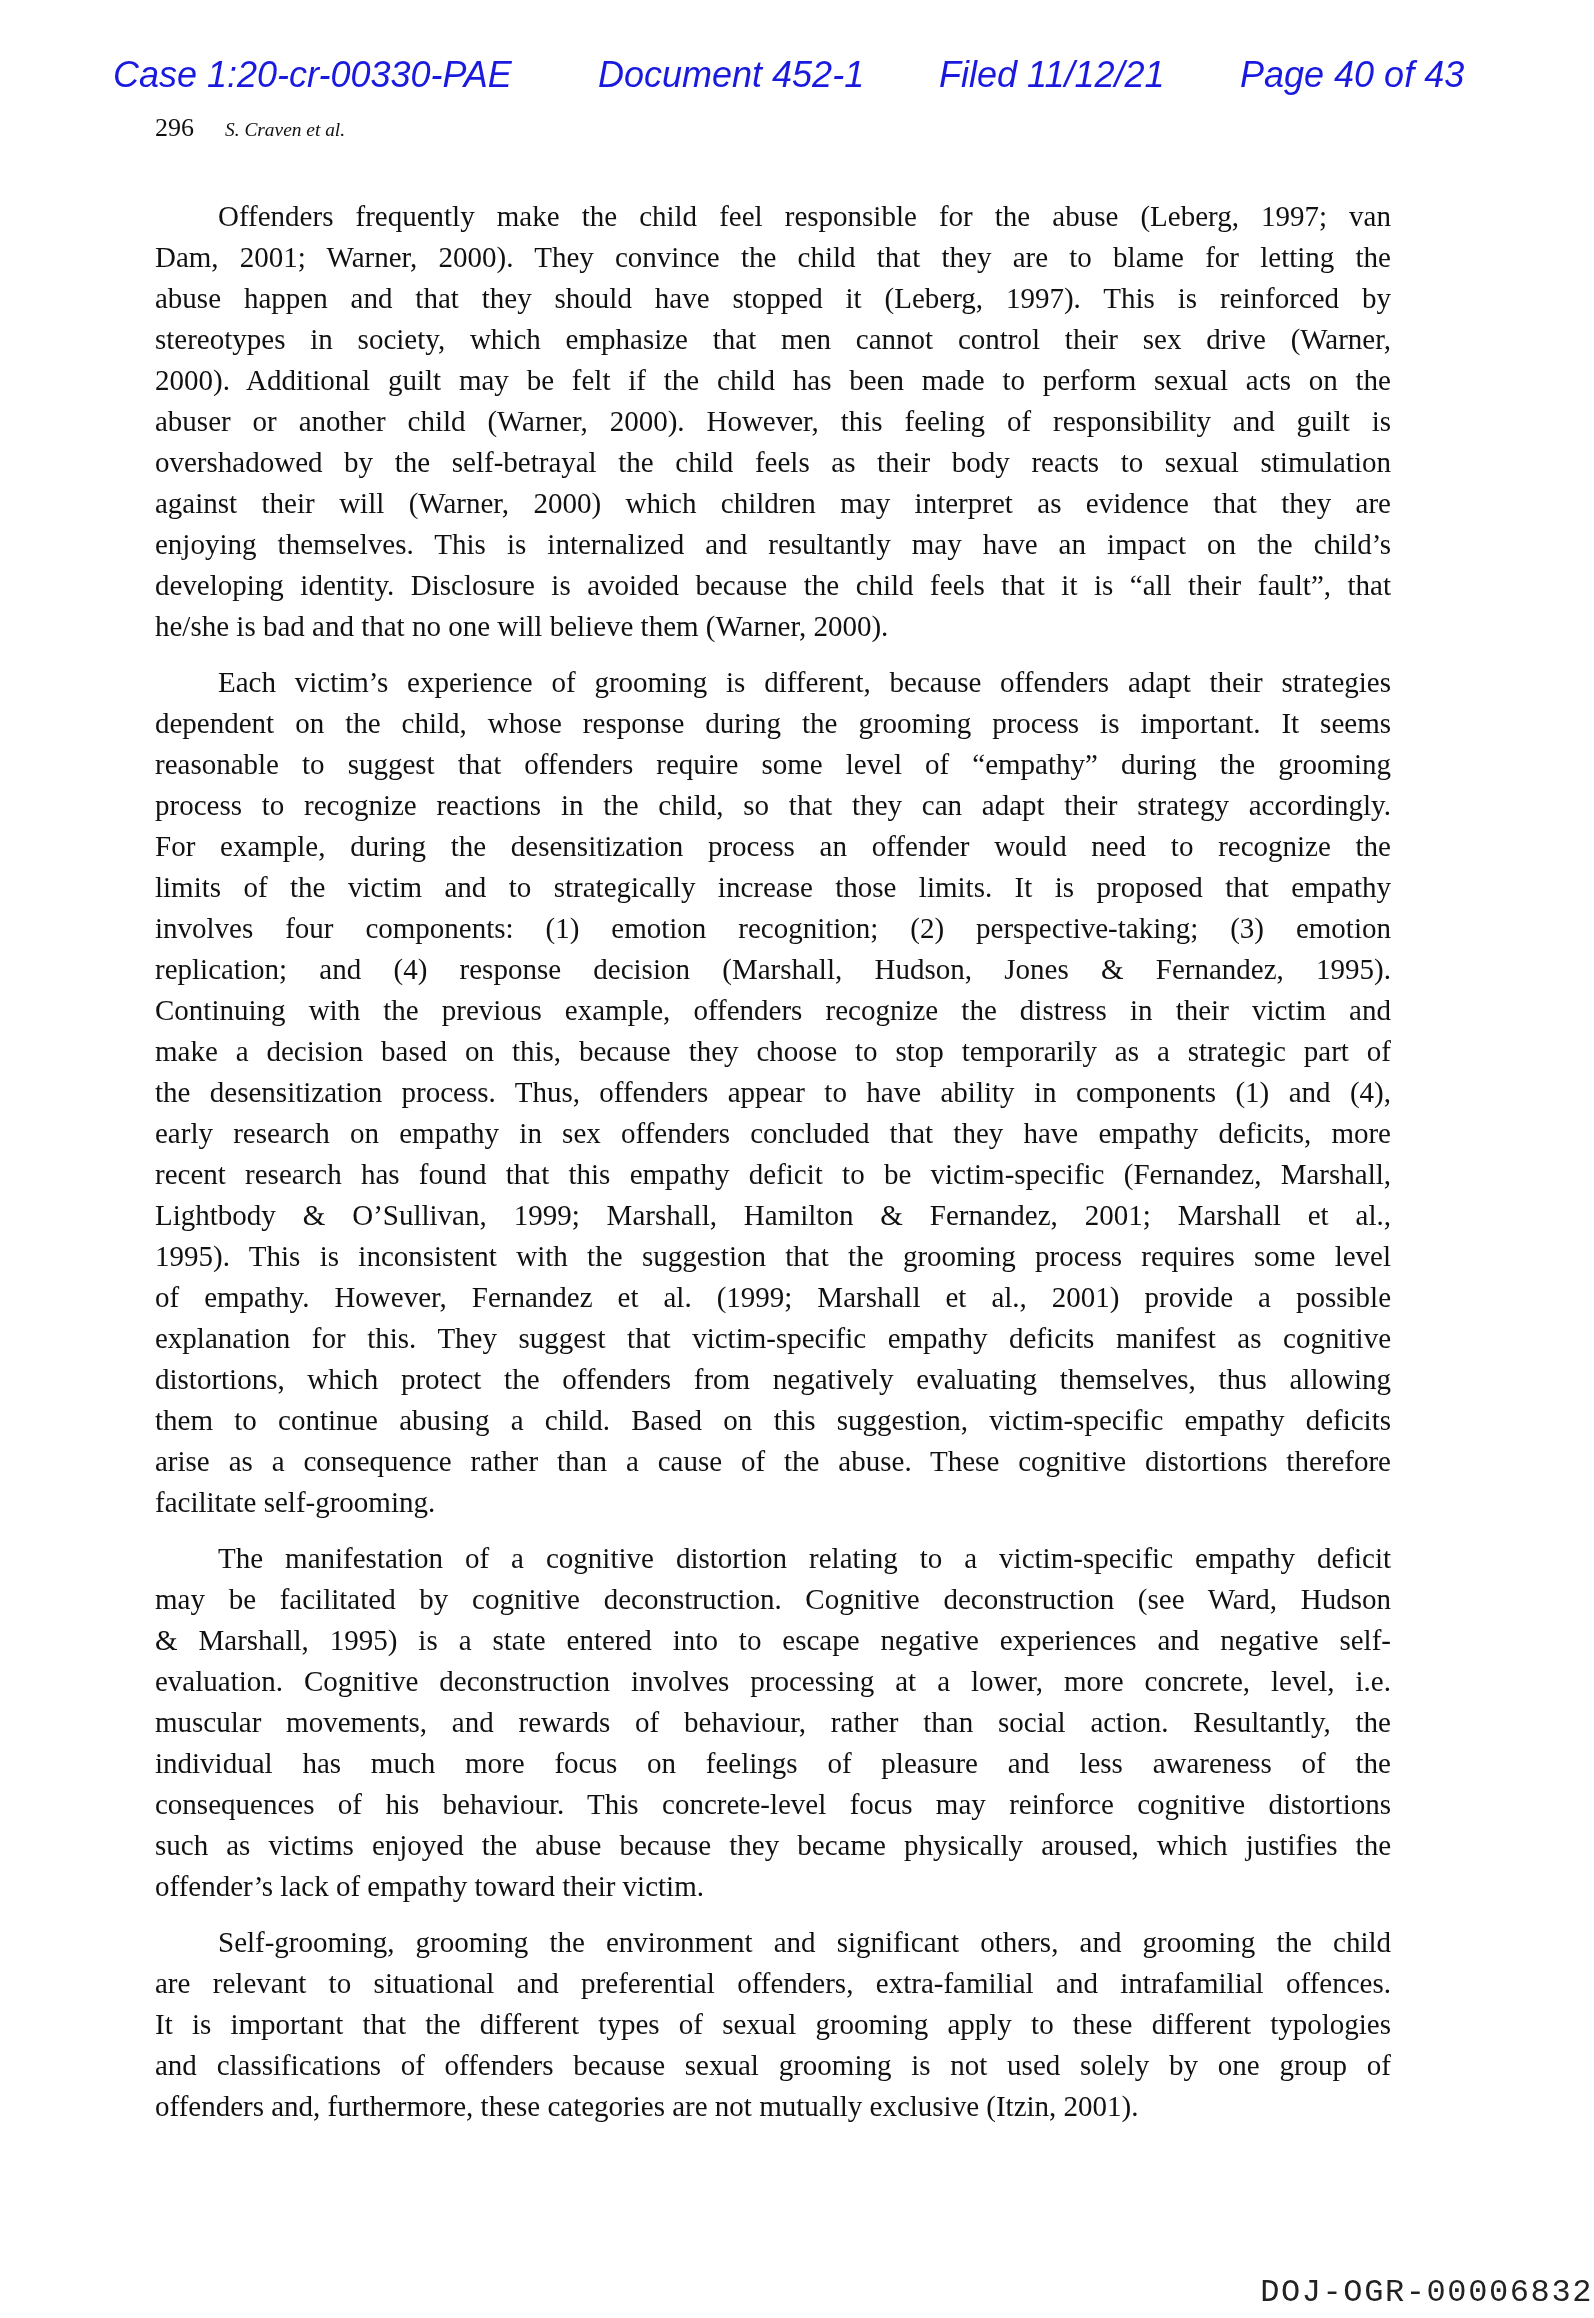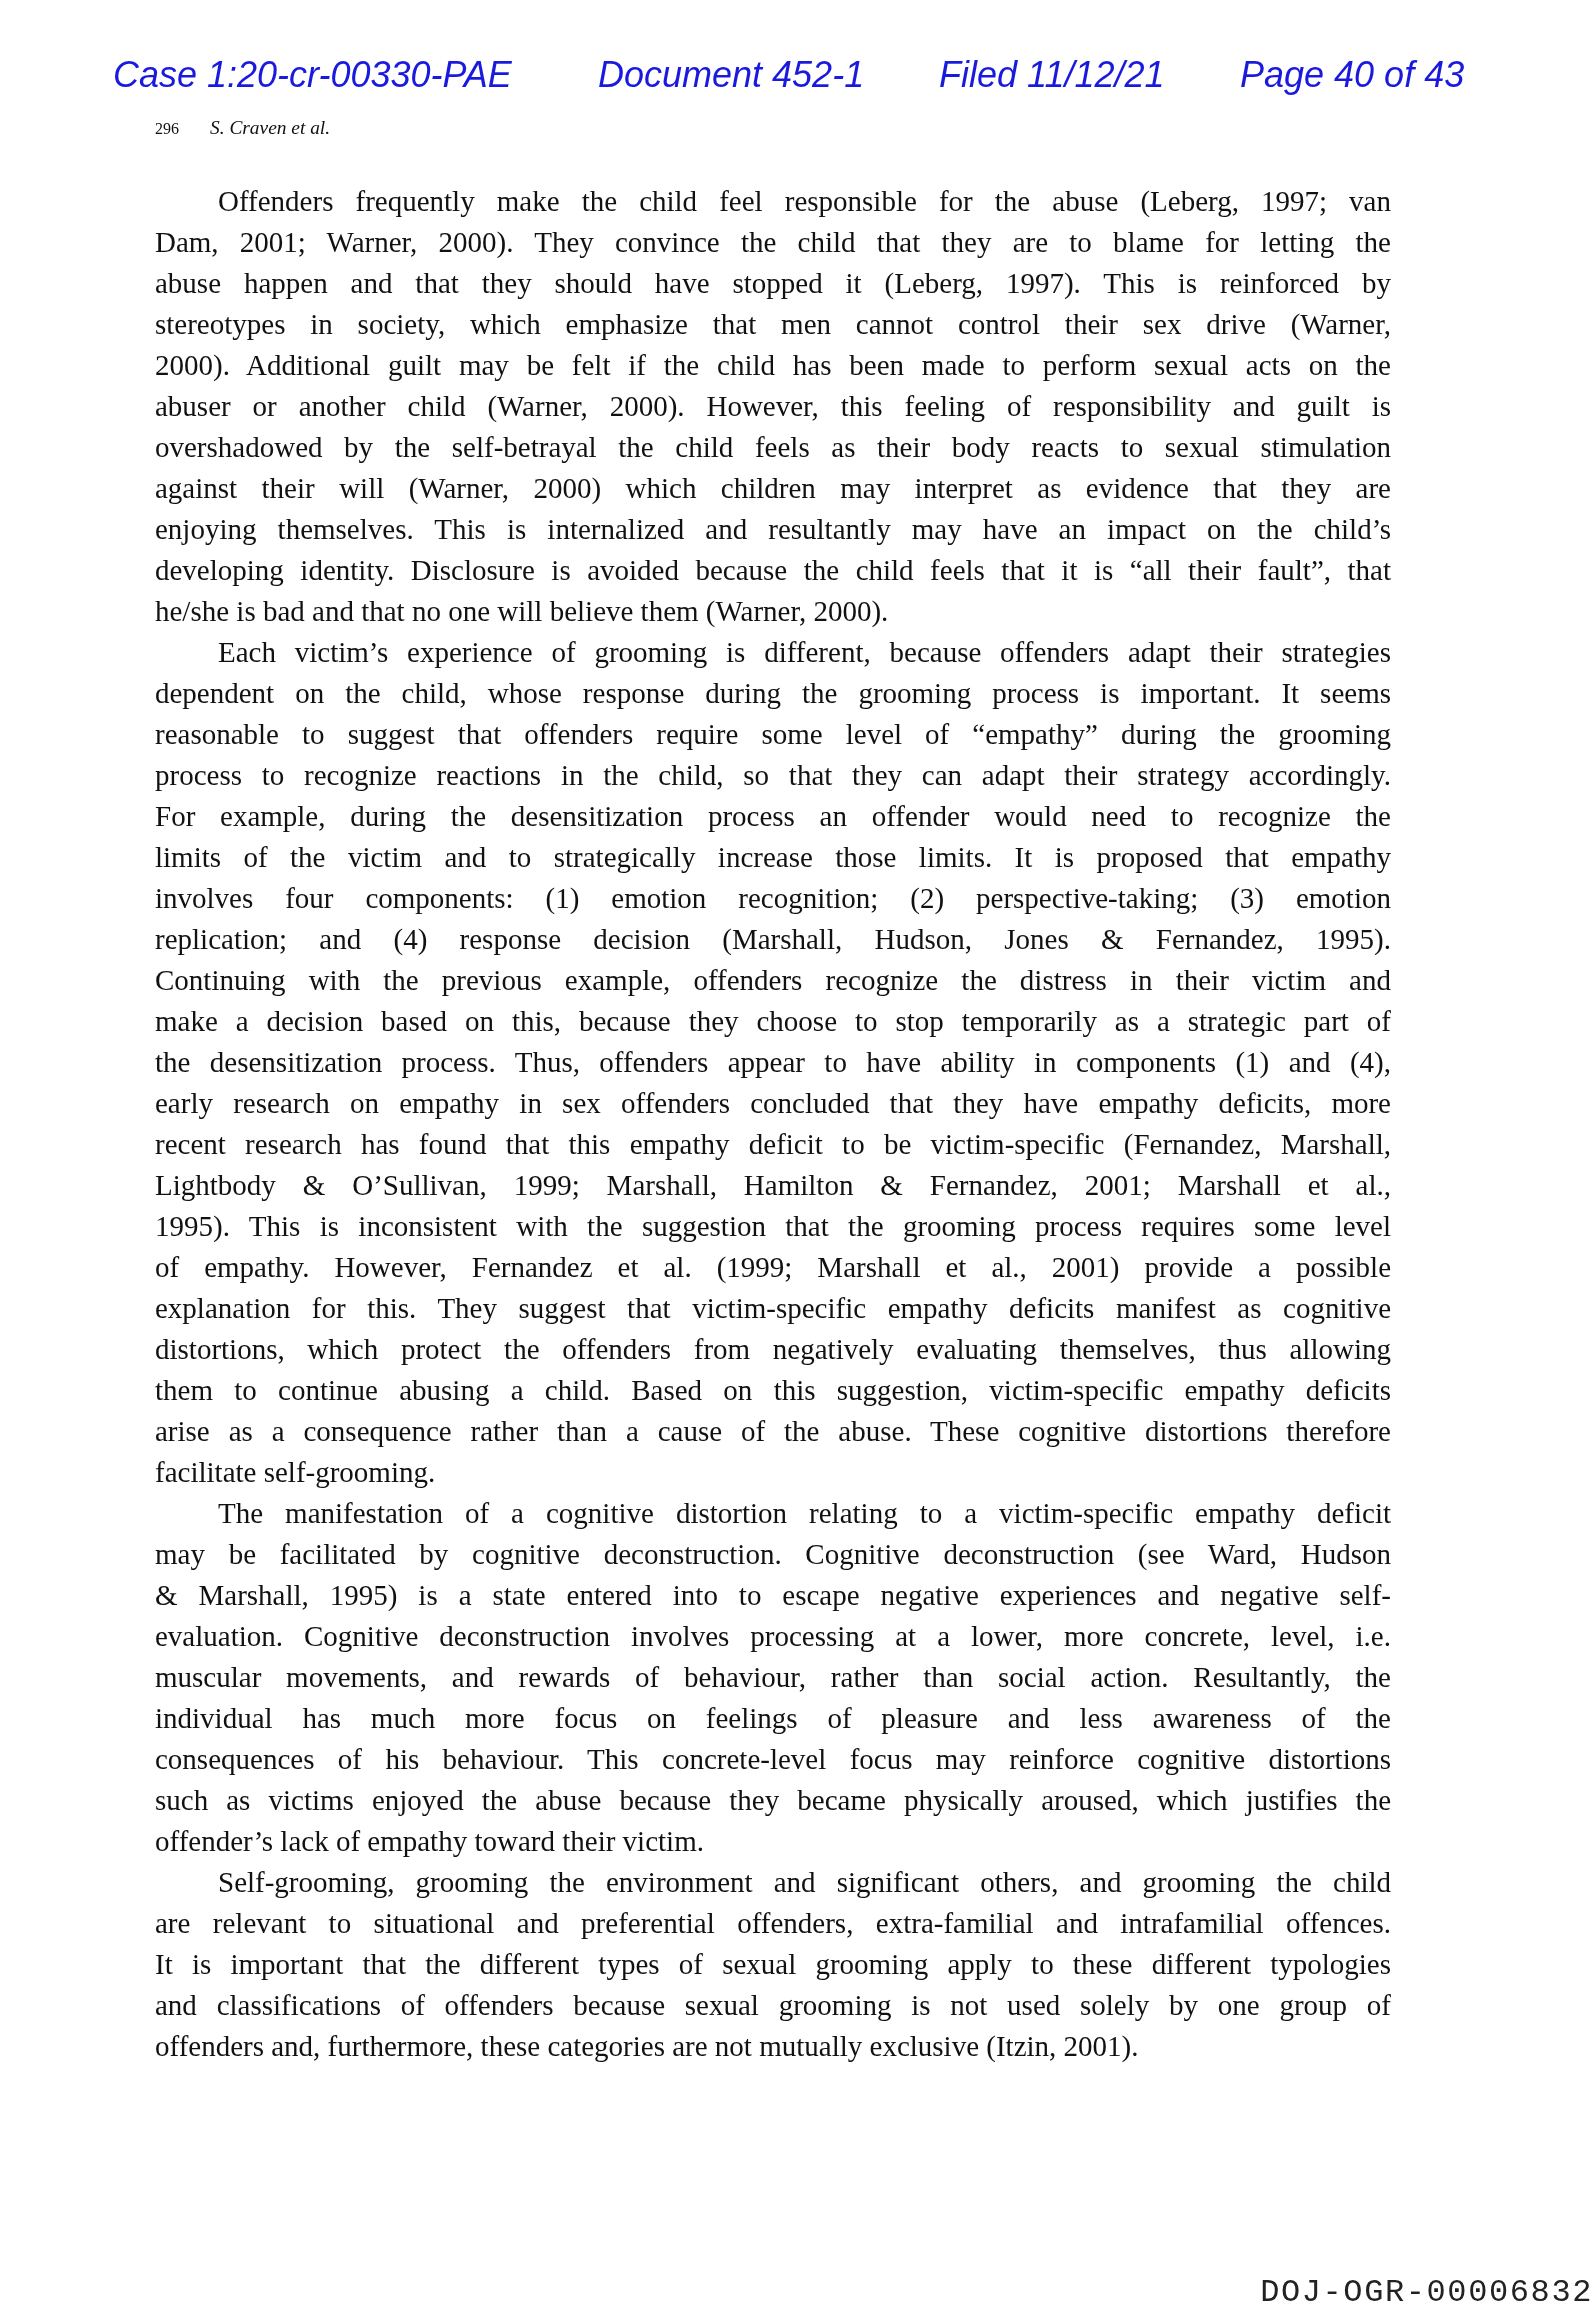--- a/index.html
+++ b/index.html
@@ -8,31 +8,31 @@
     position: absolute; top: 34px; left: 113px; width: 1382px;
     font-family: "Liberation Sans", sans-serif; font-size: 36px; color: #1a1adf;
     white-space: nowrap; line-height: 50px;
   }
   .stamp span { position: absolute; top: 16px; font-style: italic; }
   .running-head {
     position: absolute; top: 109px; left: 155px;
     font-family: "Liberation Serif", serif; color: #111;
     white-space: nowrap; line-height: 37px;
   }
-  .running-head .pg { font-size: 16px; text-align: right; }
+  .running-head .pg { font-size: 26px; text-align: right; }
   .running-head .auth { font-size: 19.4px; font-style: italic; margin-left: 31px; }
   .body-text {
     position: absolute; top: 181px; left: 155px; width: 1236px;
     font-family: "Liberation Serif", serif; font-size: 29px; color: #111;
   }
   .line {
     height: 41px; line-height: 41px; white-space: nowrap;
     text-align: justify; text-align-last: justify; overflow: visible;
   }
-  .line.indent { padding-left: 63px; }
+  .line.indent { padding-left: 63px; margin-top: 15px; }
   .line.last { text-align-last: left; }
   .bates {
     position: absolute; top: 2274px; right: 2px;
     font-family: "Liberation Mono", monospace; font-size: 32px; color: #222;
     letter-spacing: 1.6px; line-height: 37px; margin-left: 7px;
   }
 </style>
 </head>
 <body>
 

